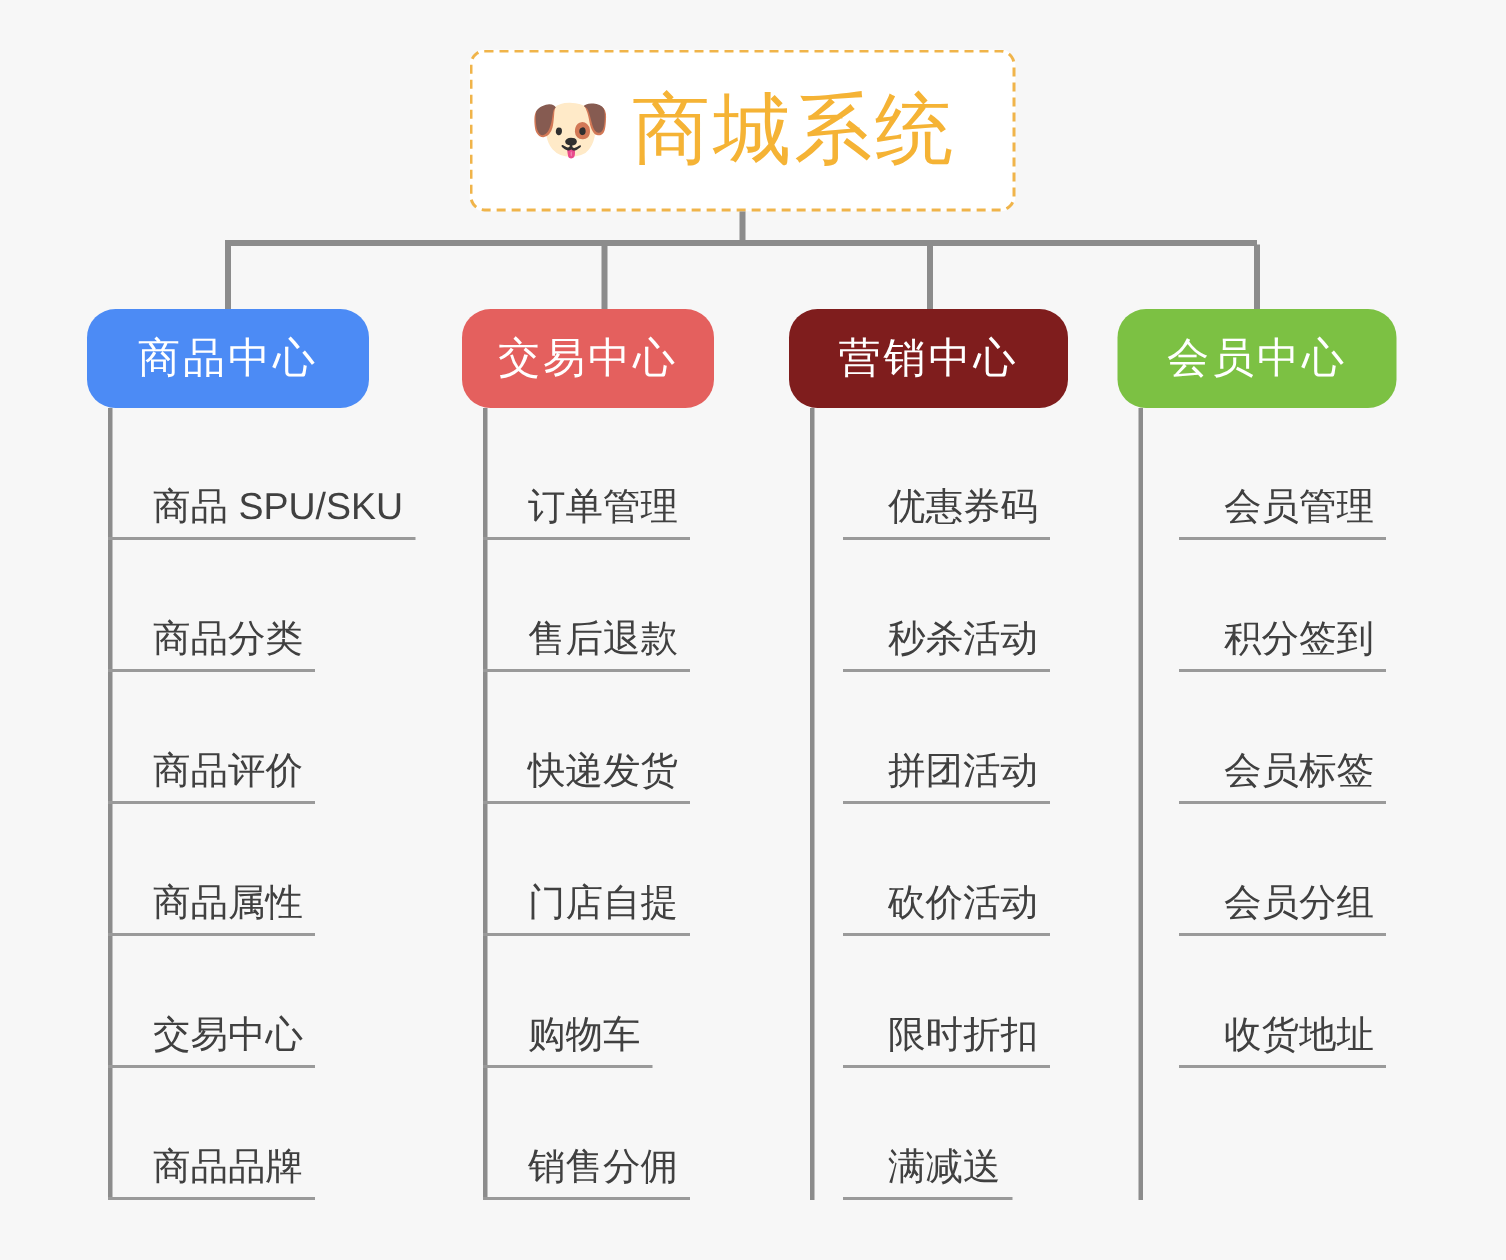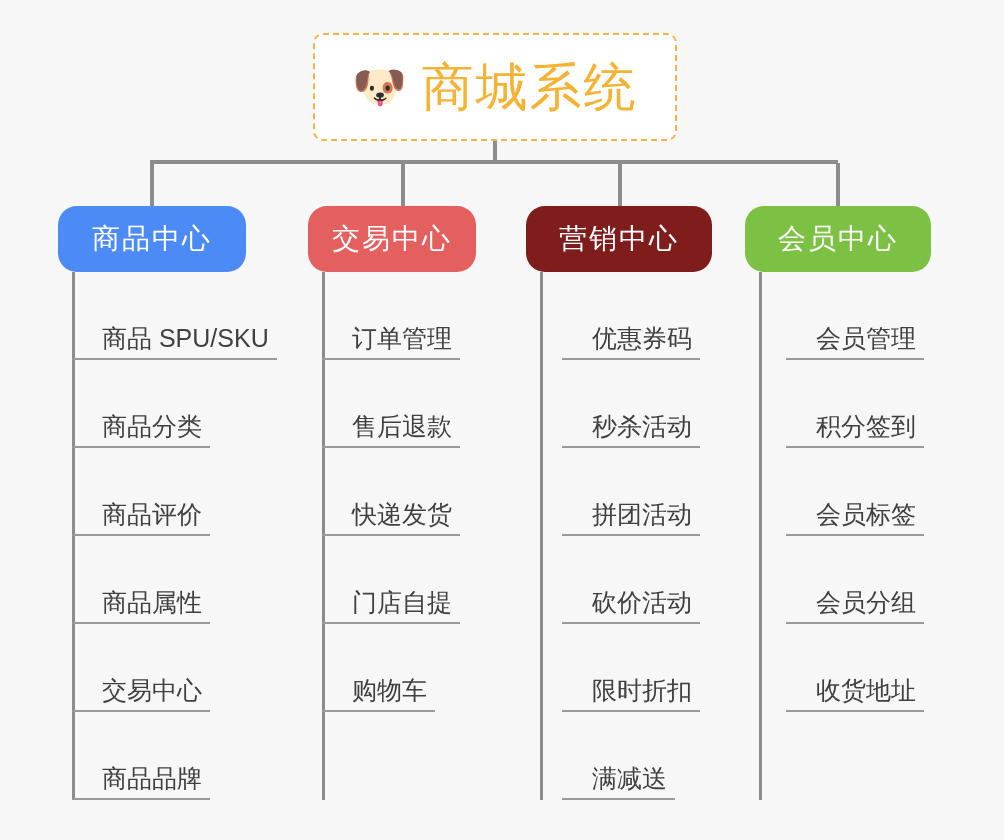--- a/index.html
+++ b/index.html
@@ -216,20 +216,23 @@
       </div>
       <div class="leaf-item">
         <span class="leaf-label">快递发货</span>
       </div>
       <div class="leaf-item">
         <span class="leaf-label">门店自提</span>
       </div>
       <div class="leaf-item">
         <span class="leaf-label">购物车</span>
       </div>
+      <div class="leaf-item">
+        <span class="leaf-label">销售分佣</span>
+      </div>
     </div>
   <div class="items items-3">
       <div class="leaf-item">
         <span class="leaf-label">优惠券码</span>
       </div>
       <div class="leaf-item">
         <span class="leaf-label">秒杀活动</span>
       </div>
       <div class="leaf-item">
         <span class="leaf-label">拼团活动</span>

